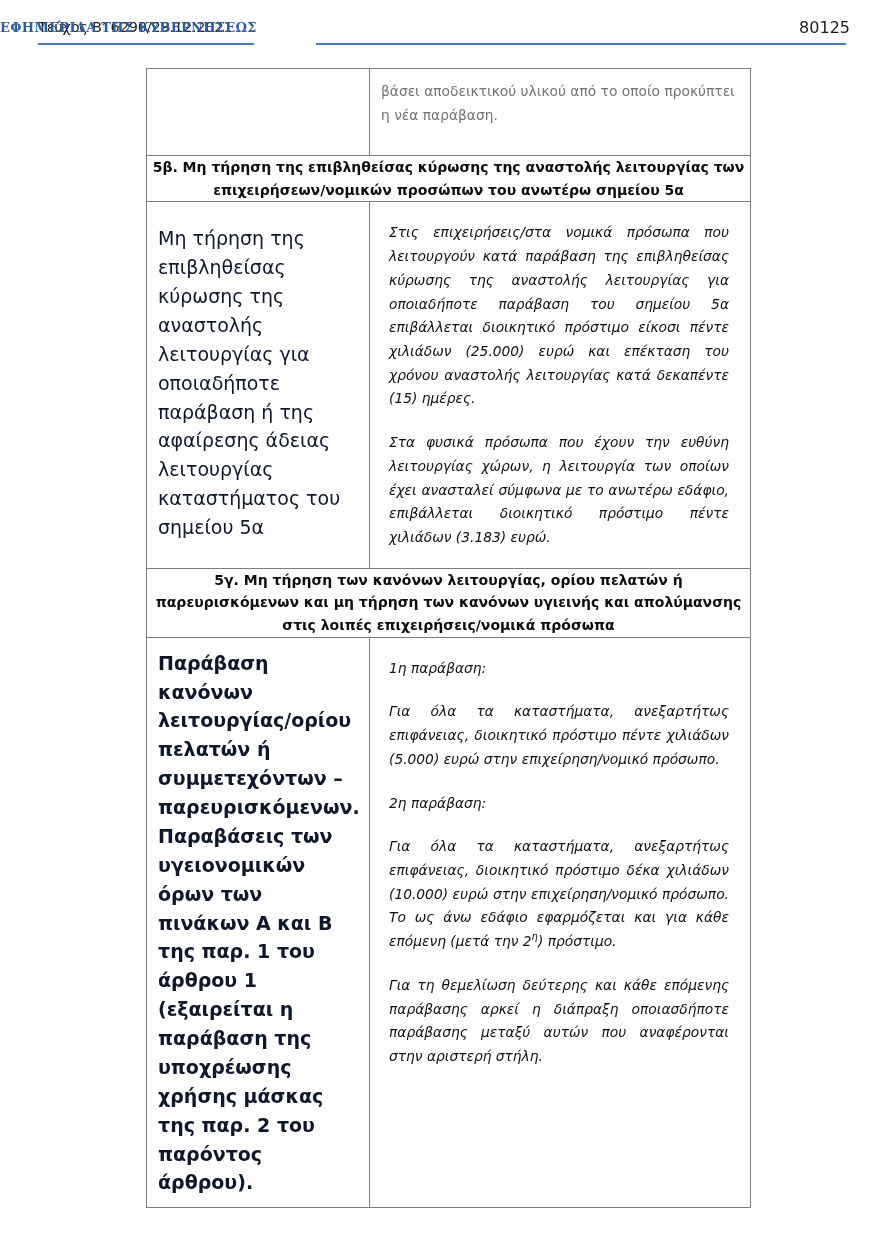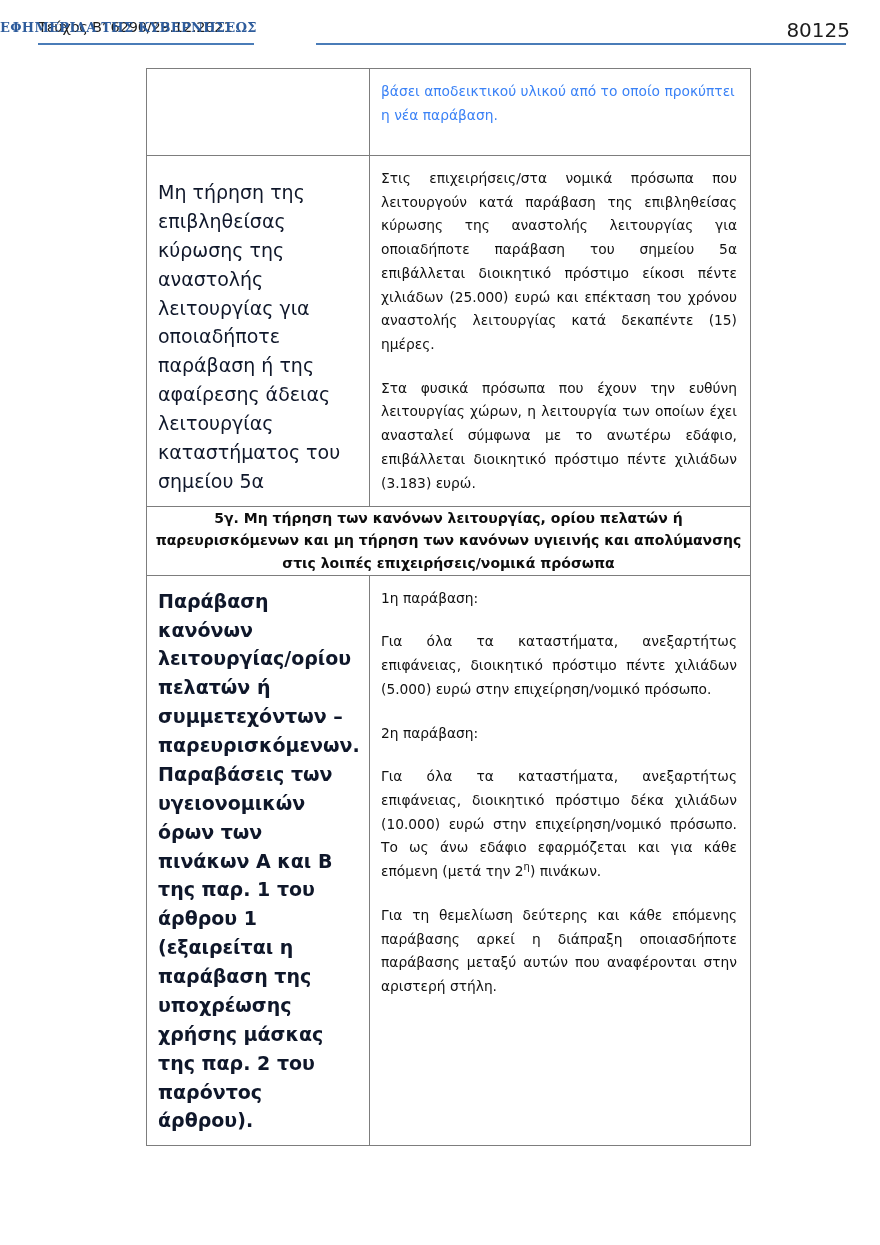--- a/index.html
+++ b/index.html
@@ -43,21 +43,21 @@
     font-size: 13px;
     font-weight: 700;
     letter-spacing: 0.3px;
     color: #2e5c9c;
     white-space: nowrap;
   }
   .hdr-right {
     position: absolute;
     right: 30px;
     top: 6px;
-    font-size: 20px;
+    font-size: 16px;
     color: #1c1c1c;
     white-space: nowrap;
   }
   .hdr-rule-left {
     position: absolute;
     left: 38px;
     top: 31px;
     width: 216px;
     height: 2px;
     background: #4a7cb8;
@@ -103,30 +103,31 @@
     color: #0f172a;
   }
   .t-just {
     font-size: 13.8px;
     line-height: 1.72;
     text-align: justify;
     text-justify: inter-word;
     color: #111;
   }
   .t-just p, .t-left p {
-    margin: 0;
+    margin: 8px;
+    font-style: italic;
   }
   .t-just p + p {
     margin-top: 1.45em;
   }
   .t-plain {
     font-size: 13.8px;
     line-height: 1.72;
     text-align: left;
-    color: #3b82f6;
+    color: #737373;
   }
 
   
   .section-head {
     font-size: 14px;
     font-weight: 700;
     line-height: 1.62;
     text-align: center;
     padding: 9px 26px 9px 26px;
     color: #0d0d0d;
@@ -160,20 +161,23 @@
 
     <tr>
       <td class="spacer-cell-1"></td>
       <td>
         <div class="cell-pad-right">
           <div class="t-plain">βάσει αποδεικτικού υλικού από το οποίο προκύπτει η νέα παράβαση.</div>
         </div>
       </td>
     </tr>
 
+    <tr>
+      <td colspan="2" class="section-head">5β. Μη τήρηση της επιβληθείσας κύρωσης της αναστολής λειτουργίας των επιχειρήσεων/νομικών προσώπων του ανωτέρω σημείου 5α</td>
+    </tr>
 
     <tr>
       <td>
         <div class="cell-pad-left" style="padding-top:22px;">
           <div class="t-left">Μη τήρηση της επιβληθείσας κύρωσης της αναστολής λειτουργίας για οποιαδήποτε παράβαση ή της αφαίρεσης άδειας λειτουργίας καταστήματος του σημείου 5α</div>
         </div>
       </td>
       <td>
         <div class="cell-pad-right">
           <div class="t-just">
@@ -193,21 +197,21 @@
         <div class="cell-pad-left">
           <div class="t-left">Παράβαση κανόνων λειτουργίας/ορίου πελατών ή συμμετεχόντων – παρευρισκόμενων. Παραβάσεις των υγειονομικών όρων των πινάκων Α και Β της παρ. 1 του άρθρου 1 (εξαιρείται η παράβαση της υποχρέωσης χρήσης μάσκας της παρ. 2 του παρόντος άρθρου).</div>
         </div>
       </td>
       <td>
         <div class="cell-pad-right">
           <div class="t-just">
             <p style="text-align:left;">1η παράβαση:</p>
             <p>Για όλα τα καταστήματα, ανεξαρτήτως επιφάνειας, διοικητικό πρόστιμο πέντε χιλιάδων (5.000) ευρώ στην επιχείρηση/νομικό πρόσωπο.</p>
             <p style="text-align:left;">2η παράβαση:</p>
-            <p><span>Για όλα τα καταστήματα, ανεξαρτήτως επιφάνειας, διοικητικό πρόστιμο δέκα χιλιάδων (10.000) ευρώ στην επιχείρηση/νομικό πρόσωπο. Το ως άνω εδάφιο εφαρμόζεται και για κάθε επόμενη (μετά την 2</span><sup class="small">η</sup><span>) πινάκων.</span></p>
+            <p><span>Για όλα τα καταστήματα, ανεξαρτήτως επιφάνειας, διοικητικό πρόστιμο δέκα χιλιάδων (10.000) ευρώ στην επιχείρηση/νομικό πρόσωπο. Το ως άνω εδάφιο εφαρμόζεται και για κάθε επόμενη (μετά την 2</span><sup class="small">η</sup><span>) πρόστιμο.</span></p>
             <p>Για τη θεμελίωση δεύτερης και κάθε επόμενης παράβασης αρκεί η διάπραξη οποιασδήποτε παράβασης μεταξύ αυτών που αναφέρονται στην αριστερή στήλη.</p>
           </div>
         </div>
       </td>
     </tr>
 
   </tbody>
 </table>
 
 </body></html>

